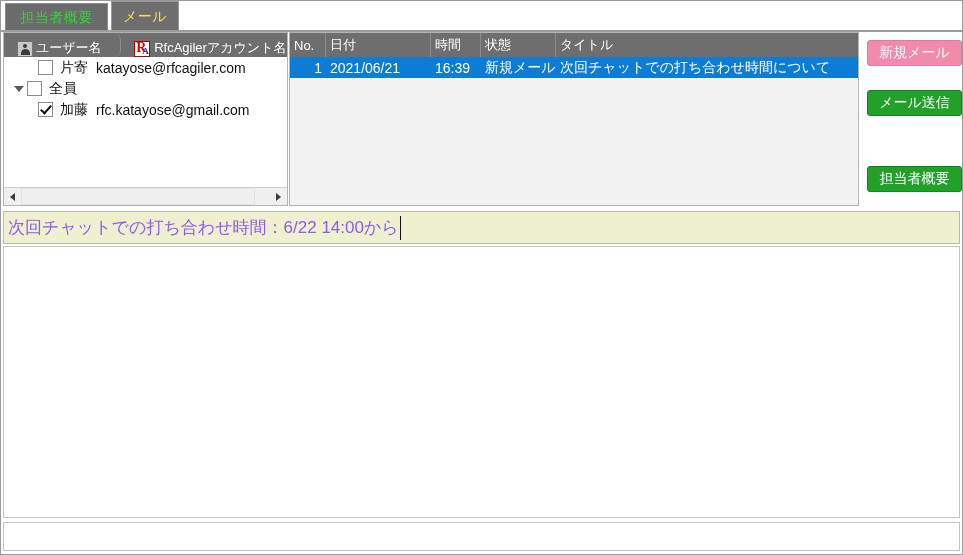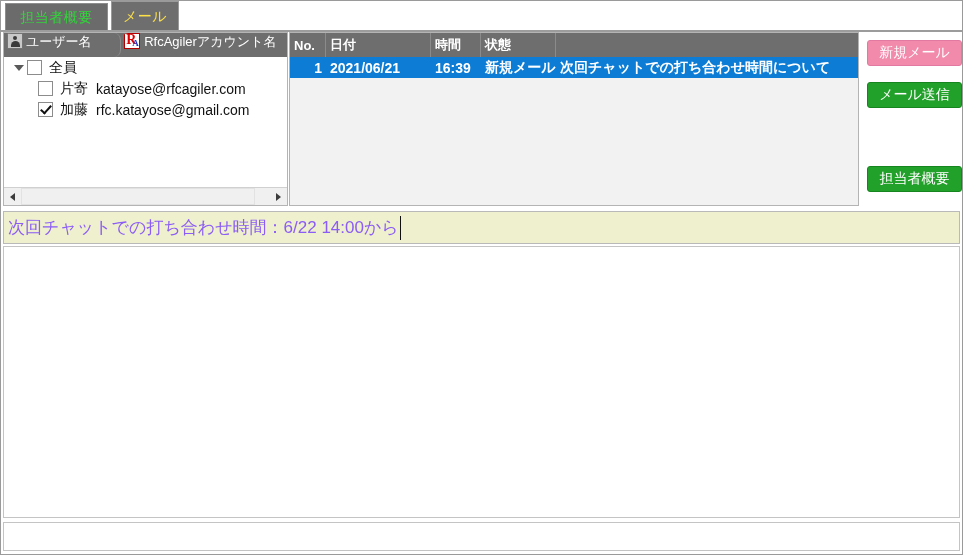--- a/index.html
+++ b/index.html
@@ -91,25 +91,25 @@
     left: 0; top: 0;
     width: 100%; height: 24px;
     background: #6e6e6e;
     display: flex;
     align-items: center;
     box-sizing: border-box;
   }
   .th-cell {
     height: 24px;
     display: flex;
-    align-items: flex-start;
+    align-items: flex-end;
     color: #ffffff;
     font-size: 13px;
     box-sizing: border-box;
-    padding-left: 3px;
+    padding-left: 13px;
     border-right: 1px solid #8b8b8b;
     overflow: hidden;
     white-space: nowrap;
     border-radius: 7px;
   }
   .th-user { width: 118px; }
   .th-acct { width: 167px; border-right: none; }
 
   .icon-person {
     width: 16px; height: 16px;
@@ -270,21 +270,20 @@
 
   
   .mailpanel {
     position: absolute;
     left: 288px; top: 0;
     width: 570px; height: 174px;
     background: #15803d;
     border: 1px solid #b4b4b4;
     box-sizing: border-box;
     overflow: hidden;
-    font-weight: bold;
   }
   .ml-header {
     display: flex;
     height: 24px;
     background: #6e6e6e;
   }
   .ml-th {
     height: 24px;
     display: flex;
     align-items: center;
@@ -433,31 +432,31 @@
         <div class="th-cell th-acct">
           <span class="icon-rfc">
             <span class="r">R</span>
             <span class="a">A</span>
           </span>
           <span>RfcAgilerアカウント名</span>
         </div>
       </div>
 
       <div class="tree-body">
+        <div class="tree-row child">
+          <span class="chk"></span>
+          <span class="tree-name">片寄</span>
+          <span class="tree-mail">katayose@rfcagiler.com</span>
+        </div>
         <div class="tree-row root">
           <span class="twisty">
               <i></i>
             </span>
           <span class="chk"></span>
           <span class="tree-name">全員</span>
-        </div>
-        <div class="tree-row child">
-          <span class="chk"></span>
-          <span class="tree-name">片寄</span>
-          <span class="tree-mail">katayose@rfcagiler.com</span>
         </div>
         <div class="tree-row child">
           <span class="chk on"></span>
           <span class="tree-name">加藤</span>
           <span class="tree-mail">rfc.katayose@gmail.com</span>
         </div>
       </div>
 
       <div class="hscroll">
         <span class="sb-btn left">
@@ -471,36 +470,37 @@
           </span>
       </div>
     </div>
 
     <div class="mailpanel">
       <div class="ml-header">
         <div class="ml-th c-no">No.</div>
         <div class="ml-th c-date">日付</div>
         <div class="ml-th c-time">時間</div>
         <div class="ml-th c-state">状態</div>
+        <div class="ml-th c-title">タイトル</div>
       </div>
       <div class="ml-row">
         <div class="ml-td c-no num">1</div>
         <div class="ml-td c-date">2021/06/21</div>
         <div class="ml-td c-time">16:39</div>
         <div class="ml-td c-state">新規メール</div>
         <div class="ml-td c-title">次回チャットでの打ち合わせ時間について</div>
       </div>
       <div class="ml-body"></div>
     </div>
 
     <div class="actions">
       <div class="btn btn-pink" style="top:8px;">
         <span>新規メール</span>
       </div>
-      <div class="btn btn-green" style="top:50px;">
+      <div class="btn btn-green" style="top:58px;">
         <span>メール送信</span>
       </div>
       <div class="btn btn-green" style="top:134px;">
         <span>担当者概要</span>
       </div>
     </div>
   </div>
 
   <div class="subject">
     <span class="subject-text">次回チャットでの打ち合わせ時間：6/22 14:00から</span>

